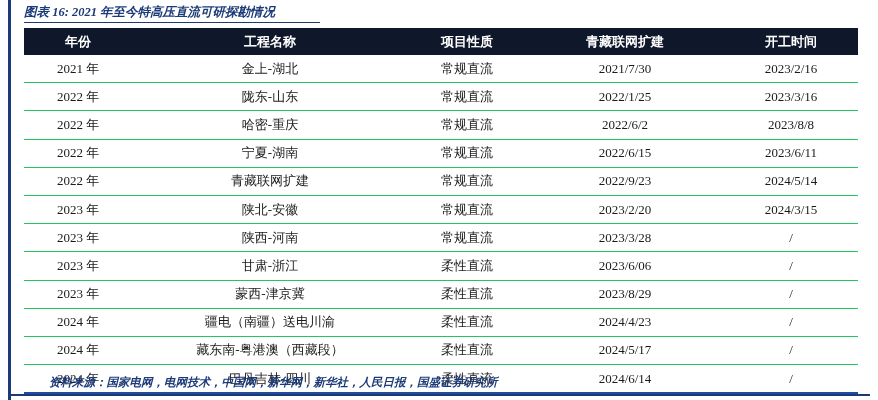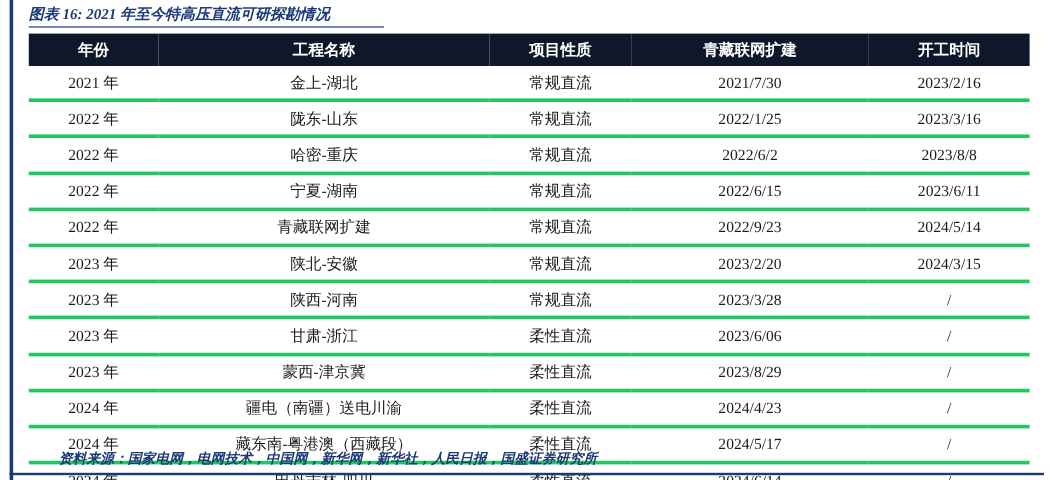--- a/index.html
+++ b/index.html
@@ -70,21 +70,21 @@
     font-size: 13px;
     height: 25px;
     text-align: center;
     font-family: "Liberation Serif", "DejaVu Serif", serif;
     border: none;
   }
   table.main td {
     height: 25.2px;
     font-size: 13px;
     text-align: center;
-    border-bottom: 3px solid #22c55e;
+    border-bottom: 1px solid #22c55e;
     font-family: "Liberation Serif", "DejaVu Serif", serif;
     color: #1a1a1a;
     white-space: nowrap;
     overflow: hidden;
   }
   table.main tr.row:last-child td {
     border-bottom: 2px solid #1f4e9c;
   }
   .col-year   { width: 108px; }
   .col-name   { width: 276px; }

